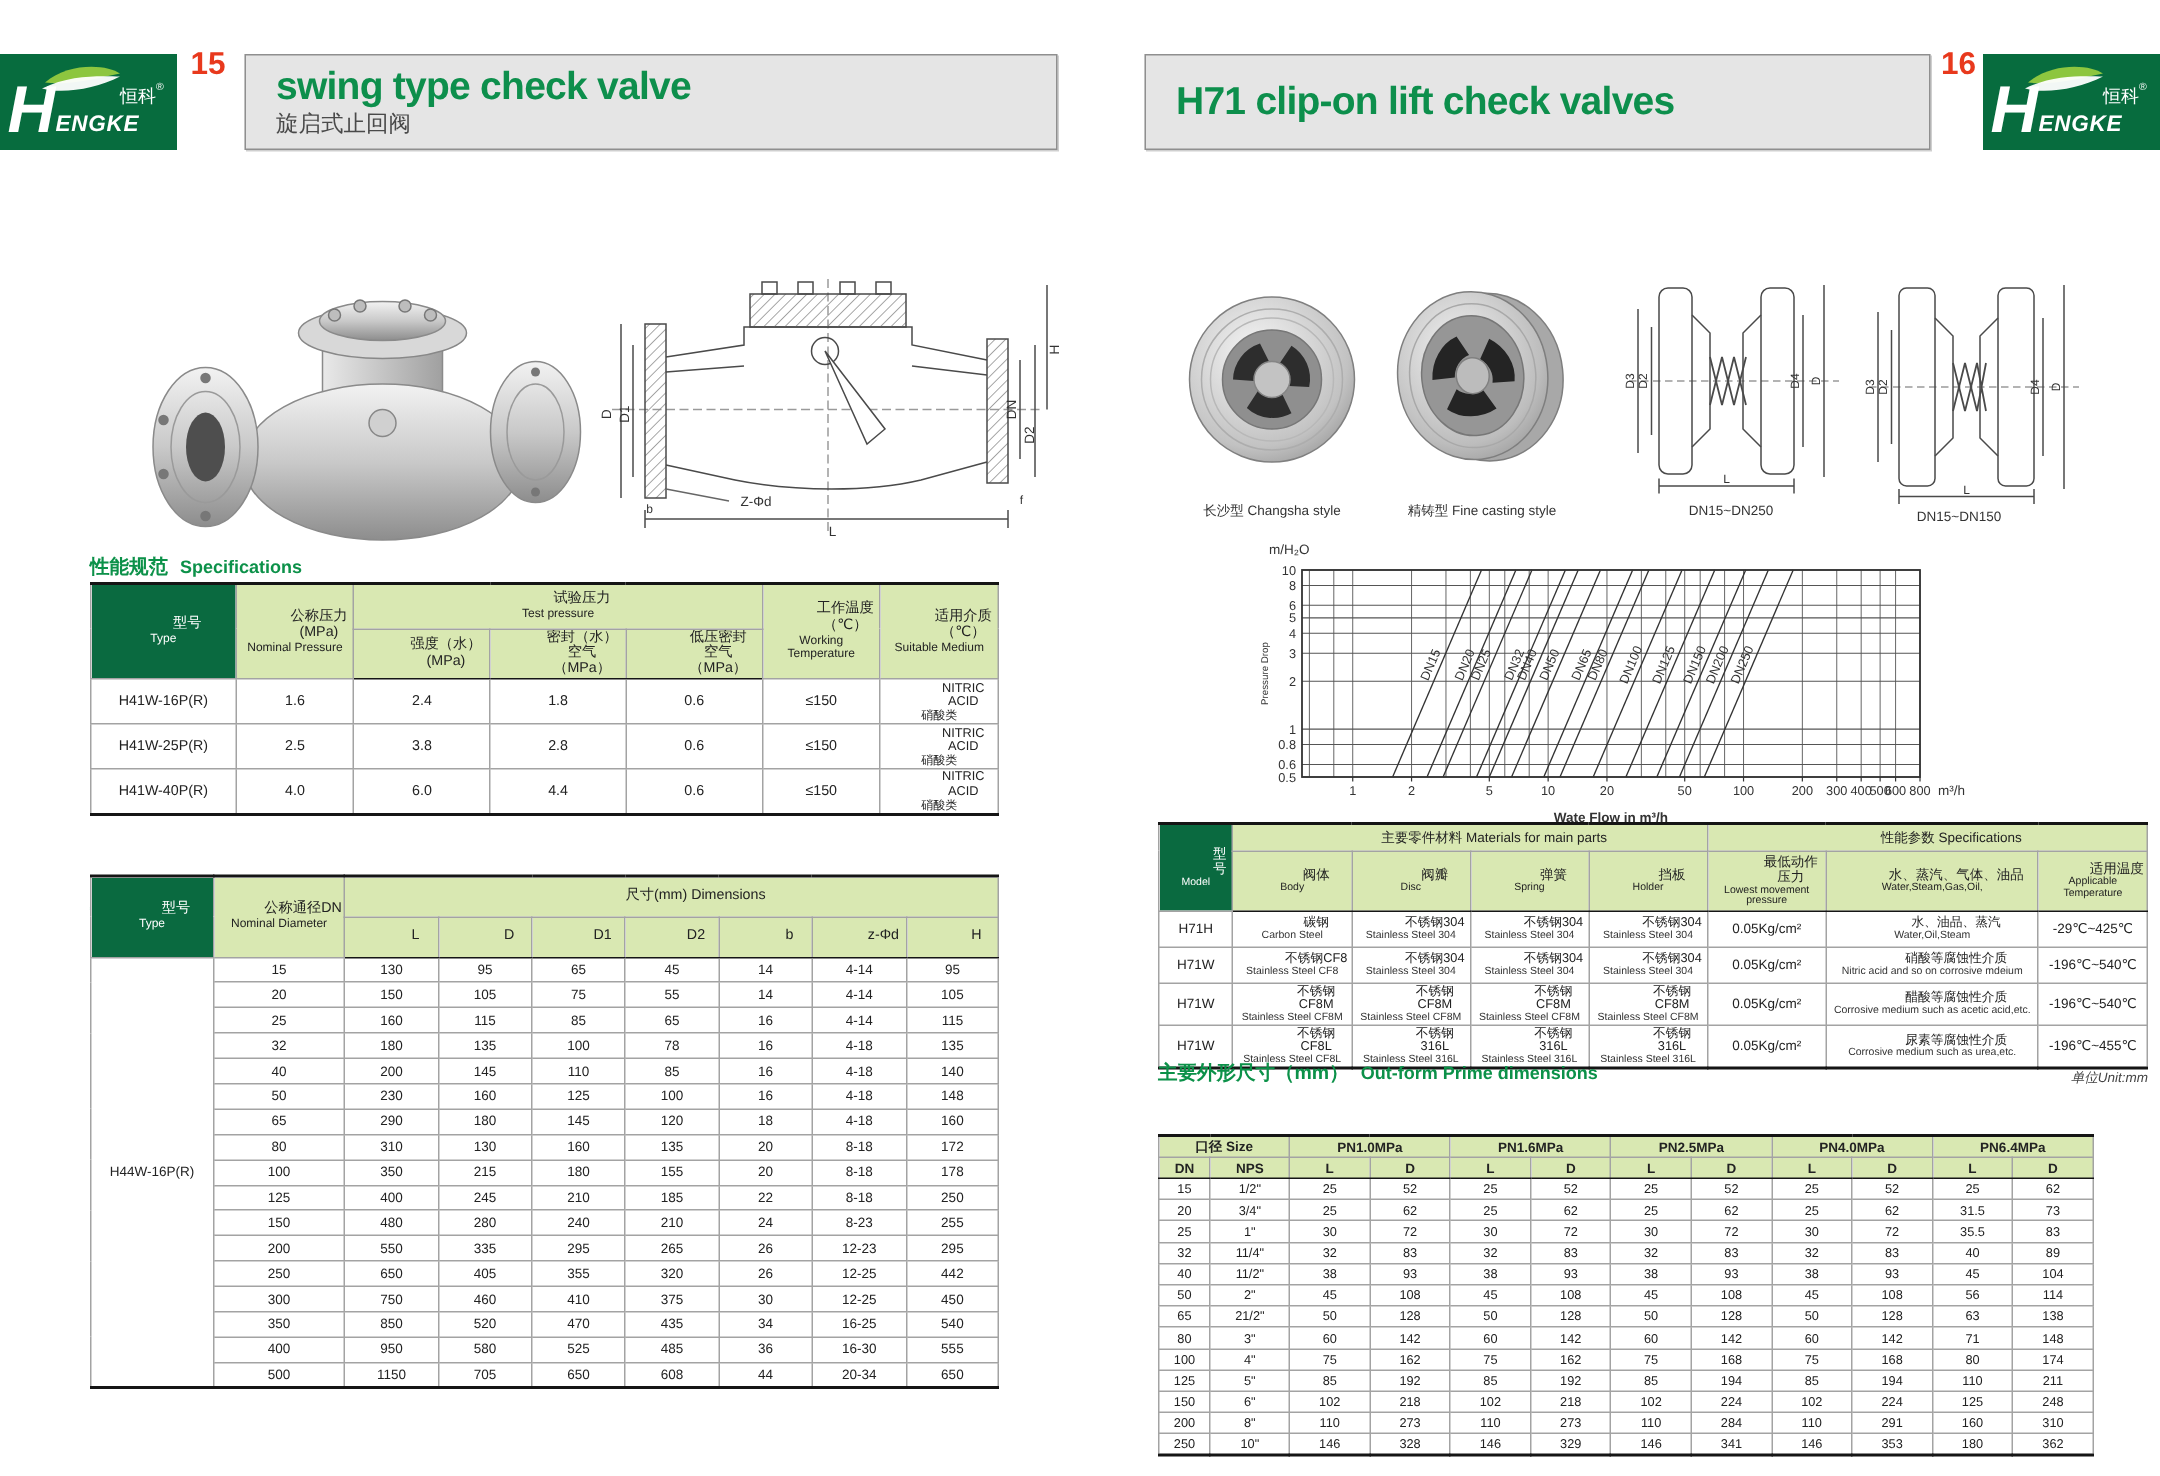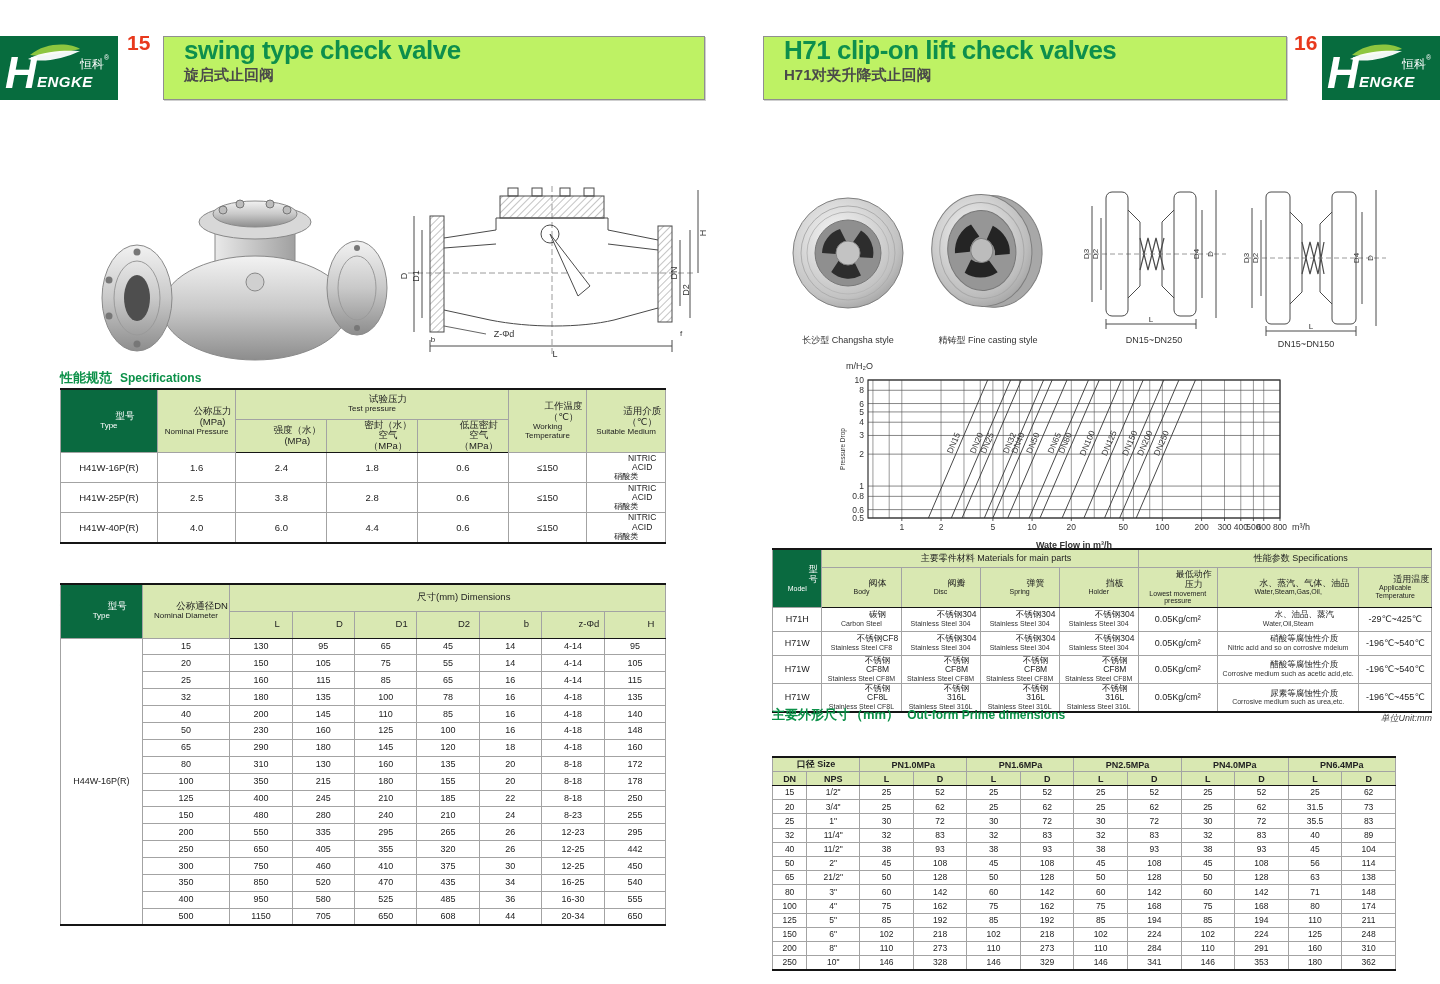--- a/index.html
+++ b/index.html
@@ -2,24 +2,24 @@
 <html><head>
 <meta charset="utf-8">
 <style>
   html,body{margin:0;padding:0;background:#fff;}
   #canvas{position:relative;width:1440px;height:984px;background:#fff;overflow:hidden;
     font-family:"Liberation Sans","DejaVu Sans",sans-serif;color:#222;}
   .abs{position:absolute;}
   
   .logo-box{position:absolute;width:118px;height:64px;background:#076c3e;}
   .page-num{position:absolute;font-size:21px;font-weight:bold;color:#e8391d;font-family:"Liberation Sans",sans-serif;}
-  .title-box{position:absolute;height:64px;border:1px solid #8f8f8f;box-shadow:1px 1px 0 #cfcfcf;background:#bef264;
-    display:flex;flex-direction:column;justify-content:flex-start;padding-left:20px;box-sizing:border-box;}
+  .title-box{position:absolute;height:64px;border:1px solid #8f8f8f;box-shadow:1px 1px 0 #cfcfcf;background:#e5e5e5;
+    display:flex;flex-direction:column;justify-content:center;padding-left:20px;box-sizing:border-box;}
   .title-en{font-size:26px;font-weight:bold;color:#0d8f4c;line-height:1.05;letter-spacing:-0.5px;}
-  .title-cn{font-size:15px;color:#4a4a4a;margin-top:2px;font-weight:bold;}
+  .title-cn{font-size:15px;color:#4a4a4a;margin-top:2px;}
   
   .sec-title{position:absolute;font-weight:bold;font-size:13px;color:#0c9149;white-space:nowrap;}
   .sec-title .en{font-size:12px;margin-left:8px;}
   .unit-note{position:absolute;font-size:9px;color:#444;font-style:italic;}
   
   table.tbl{border-collapse:collapse;table-layout:fixed;width:100%;
     border-top:2px solid #151515;border-bottom:2px solid #151515;background:#fff;}
   table.tbl td,table.tbl th{border:1px solid #a3a3a3;text-align:center;vertical-align:middle;
     padding:0 1px;font-weight:normal;overflow:hidden;}
   table.tbl th{background:#d9e8b2;color:#222;}
@@ -68,21 +68,20 @@
     </svg>
   </div>
   <div class="page-num" style="left:127px;top:31px;">15</div>
   <div class="title-box" style="left:163px;top:36px;width:542px;">
     <div class="title-en">swing type check valve</div>
     <div class="title-cn">旋启式止回阀</div>
   </div>
 
   <div class="title-box" style="left:763px;top:36px;width:524px;">
     <div class="title-en">H71 clip-on lift check valves</div>
-    <div class="title-cn">H71对夹升降式止回阀</div>
   </div>
   <div class="page-num" style="left:1294px;top:31px;">16</div>
   <div class="logo-box" style="left:1322px;top:36px;">
     <svg width="118" height="64" viewBox="0 0 118 64">
       <path d="M30,19 C46,5 72,7 80,13 C62,17 44,21 30,19 Z" fill="#8dc63f"></path>
       <path d="M28,23 C48,13 70,15 80,15 C64,23 42,27 28,23 Z" fill="#ffffff" opacity="0.95"></path>
       <text x="5" y="52" font-size="44" font-weight="bold" font-style="italic" fill="#fff">H</text>
       <text x="37" y="51" font-size="15" font-weight="bold" font-style="italic" letter-spacing="0.5" fill="#fff">ENGKE</text>
       <text x="80" y="32" font-size="12" fill="#fff">恒科</text>
       <text x="104" y="24" font-size="7" fill="#fff">®</text>

